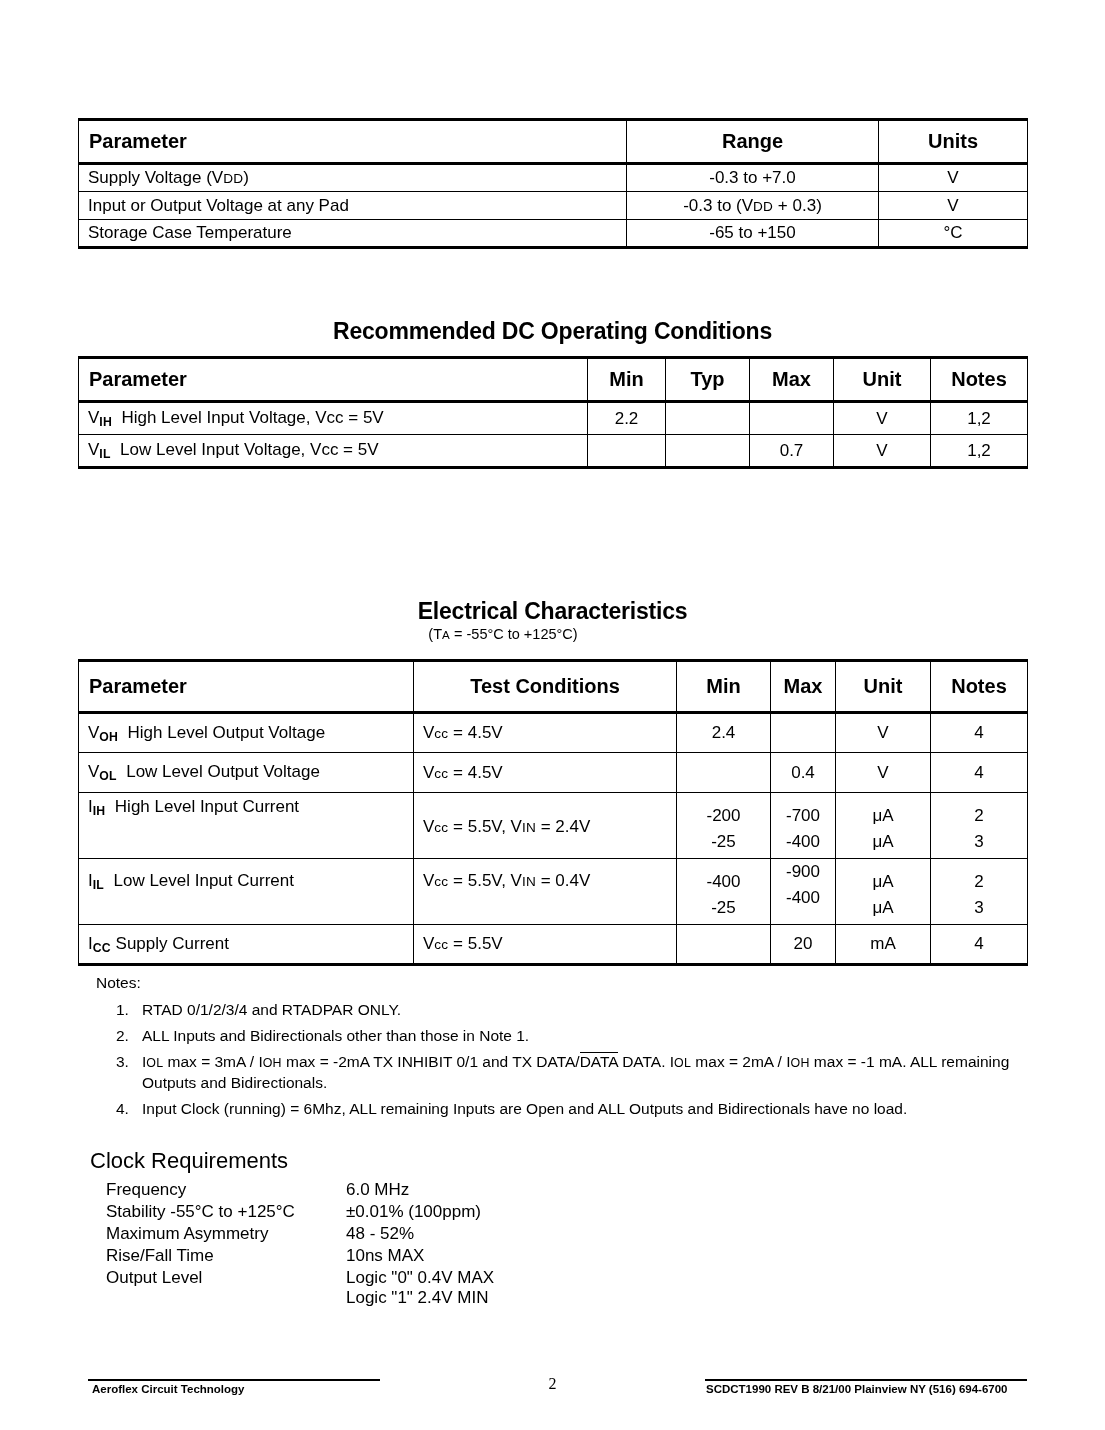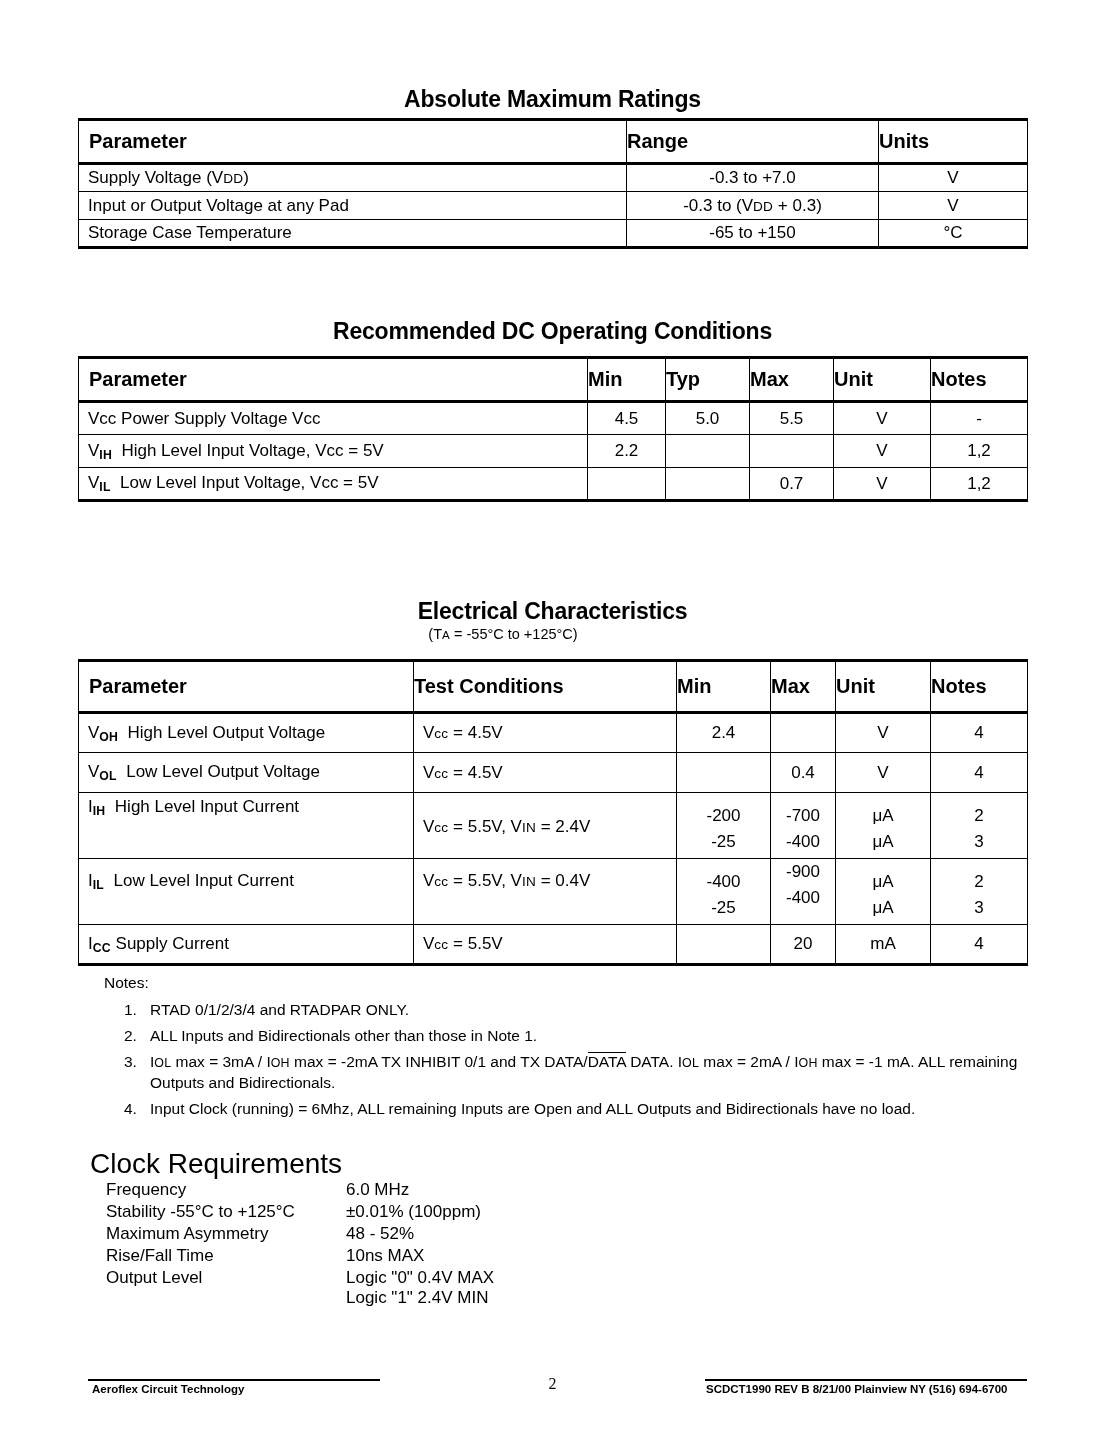--- a/index.html
+++ b/index.html
@@ -48,21 +48,21 @@
   table.dt td, table.dt th {
     border: 1px solid #000;
     padding: 0;
     vertical-align: middle;
     font-weight: normal;
     font-size: 17px;
   }
   table.dt th {
     font-weight: bold;
     font-size: 20px;
-    text-align: left;
+    text-align: center;
   }
   table.dt .hrow th {
     border-top: 3px solid #000;
     border-bottom: 3px solid #000;
   }
   table.dt .lcell {
     text-align: left;
     padding-left: 9px;
   }
   table.dt .ccell {
@@ -110,21 +110,21 @@
   }
   .note .num {
     position: absolute;
     left: 0;
     top: 0;
   }
 
   
   .clk-title {
     position: absolute;
-    font-size: 28px;
+    font-size: 22px;
   }
   .clk-table {
     position: absolute;
     border-collapse: collapse;
     font-size: 17px;
   }
   .clk-table td {
     padding: 0 0 2px 0;
     vertical-align: top;
     white-space: pre-line;
@@ -149,21 +149,20 @@
     text-align: center;
     font-size: 16px;
     font-family: "Liberation Serif", serif;
   }
 </style>
 </head>
 <body>
 
 <div class="page">
 
-  <div class="sec-title" style="top:86px;">Absolute Maximum Ratings</div>
 
   <table class="dt" id="t1" style="left:78px; top:118px; width:949px;">
     <colgroup>
         <col style="width:548px">
         <col style="width:252px">
         <col style="width:149px">
       </colgroup>
     <tbody>
       <tr class="hrow" style="height:44px;">
         <th class="firstcol-head">Parameter</th>
@@ -202,28 +201,20 @@
     <tbody>
       <tr class="hrow" style="height:44px;">
         <th class="firstcol-head">Parameter</th>
         <th>Min</th>
         <th>Typ</th>
         <th>Max</th>
         <th>Unit</th>
         <th>Notes</th>
       </tr>
       <tr style="height:33px;">
-        <td class="lcell"><span>Vcc Power Supply Voltage  Vcc</span></td>
-        <td class="ccell">4.5</td>
-        <td class="ccell">5.0</td>
-        <td class="ccell">5.5</td>
-        <td class="ccell">V</td>
-        <td class="ccell">-</td>
-      </tr>
-      <tr style="height:33px;">
         <td class="lcell"><span>V</span><sub class="b">IH</sub>&nbsp;&nbsp;<span>High Level Input Voltage, Vcc = 5V</span></td>
         <td class="ccell">2.2</td>
         <td class="ccell"></td>
         <td class="ccell"></td>
         <td class="ccell">V</td>
         <td class="ccell">1,2</td>
       </tr>
       <tr class="lastrow" style="height:33px;">
         <td class="lcell"><span>V</span><sub class="b">IL</sub>&nbsp;&nbsp;<span>Low Level Input Voltage, Vcc = 5V</span></td>
         <td class="ccell"></td>
@@ -307,21 +298,21 @@
         <td class="lcell"><span>I</span><sub class="b">CC</sub>&nbsp;<span>Supply Current</span></td>
         <td class="lcell"><span>V</span><span class="sc">cc</span><span>  =  5.5V</span></td>
         <td class="ccell"></td>
         <td class="ccell">20</td>
         <td class="ccell">mA</td>
         <td class="ccell">4</td>
       </tr>
     </tbody>
   </table>
 
-  <div class="notes-wrap" style="left:96px; top:973px; width:930px;margin-left:8px;">
+  <div class="notes-wrap" style="left:96px; top:973px; width:930px;">
     <div class="notes-title">Notes:</div>
 
     <div class="note" style="margin-left:20px;">
       <span class="num">1.</span>
       <span>RTAD 0/1/2/3/4 and RTADPAR ONLY.</span>
     </div>
 
     <div class="note" style="margin-left:20px;">
       <span class="num">2.</span>
       <span>ALL Inputs and Bidirectionals other than those in Note 1.</span>

